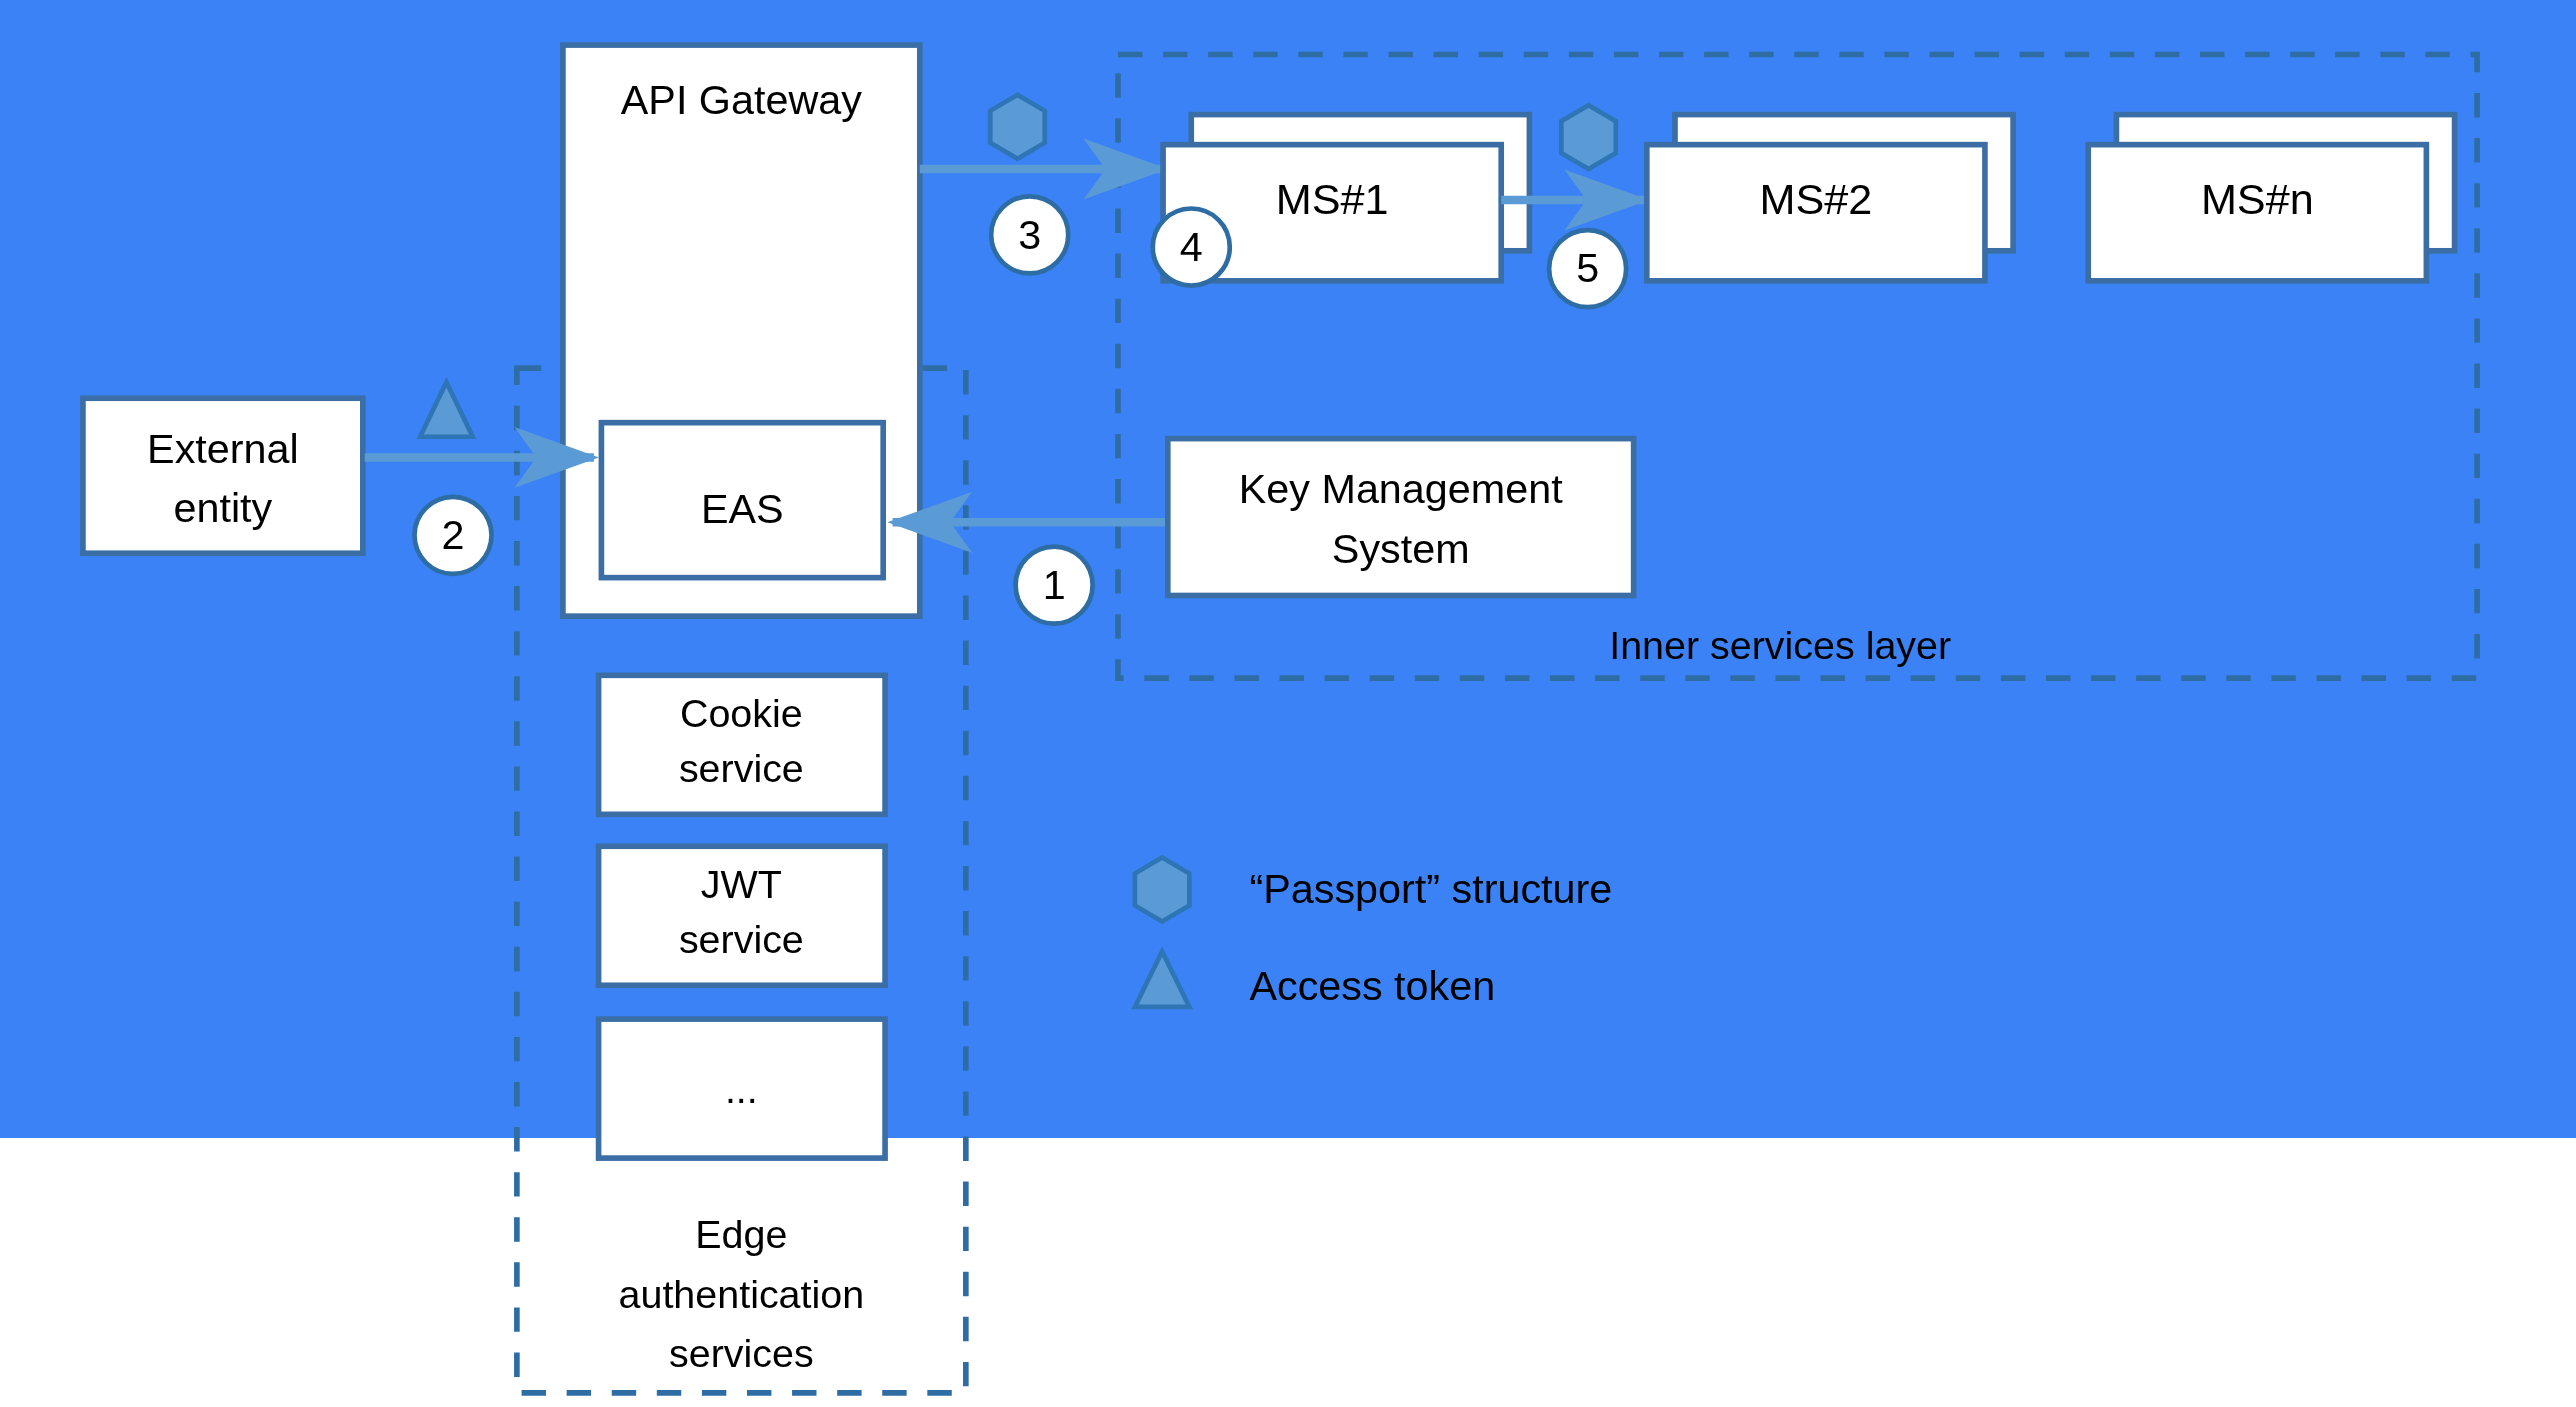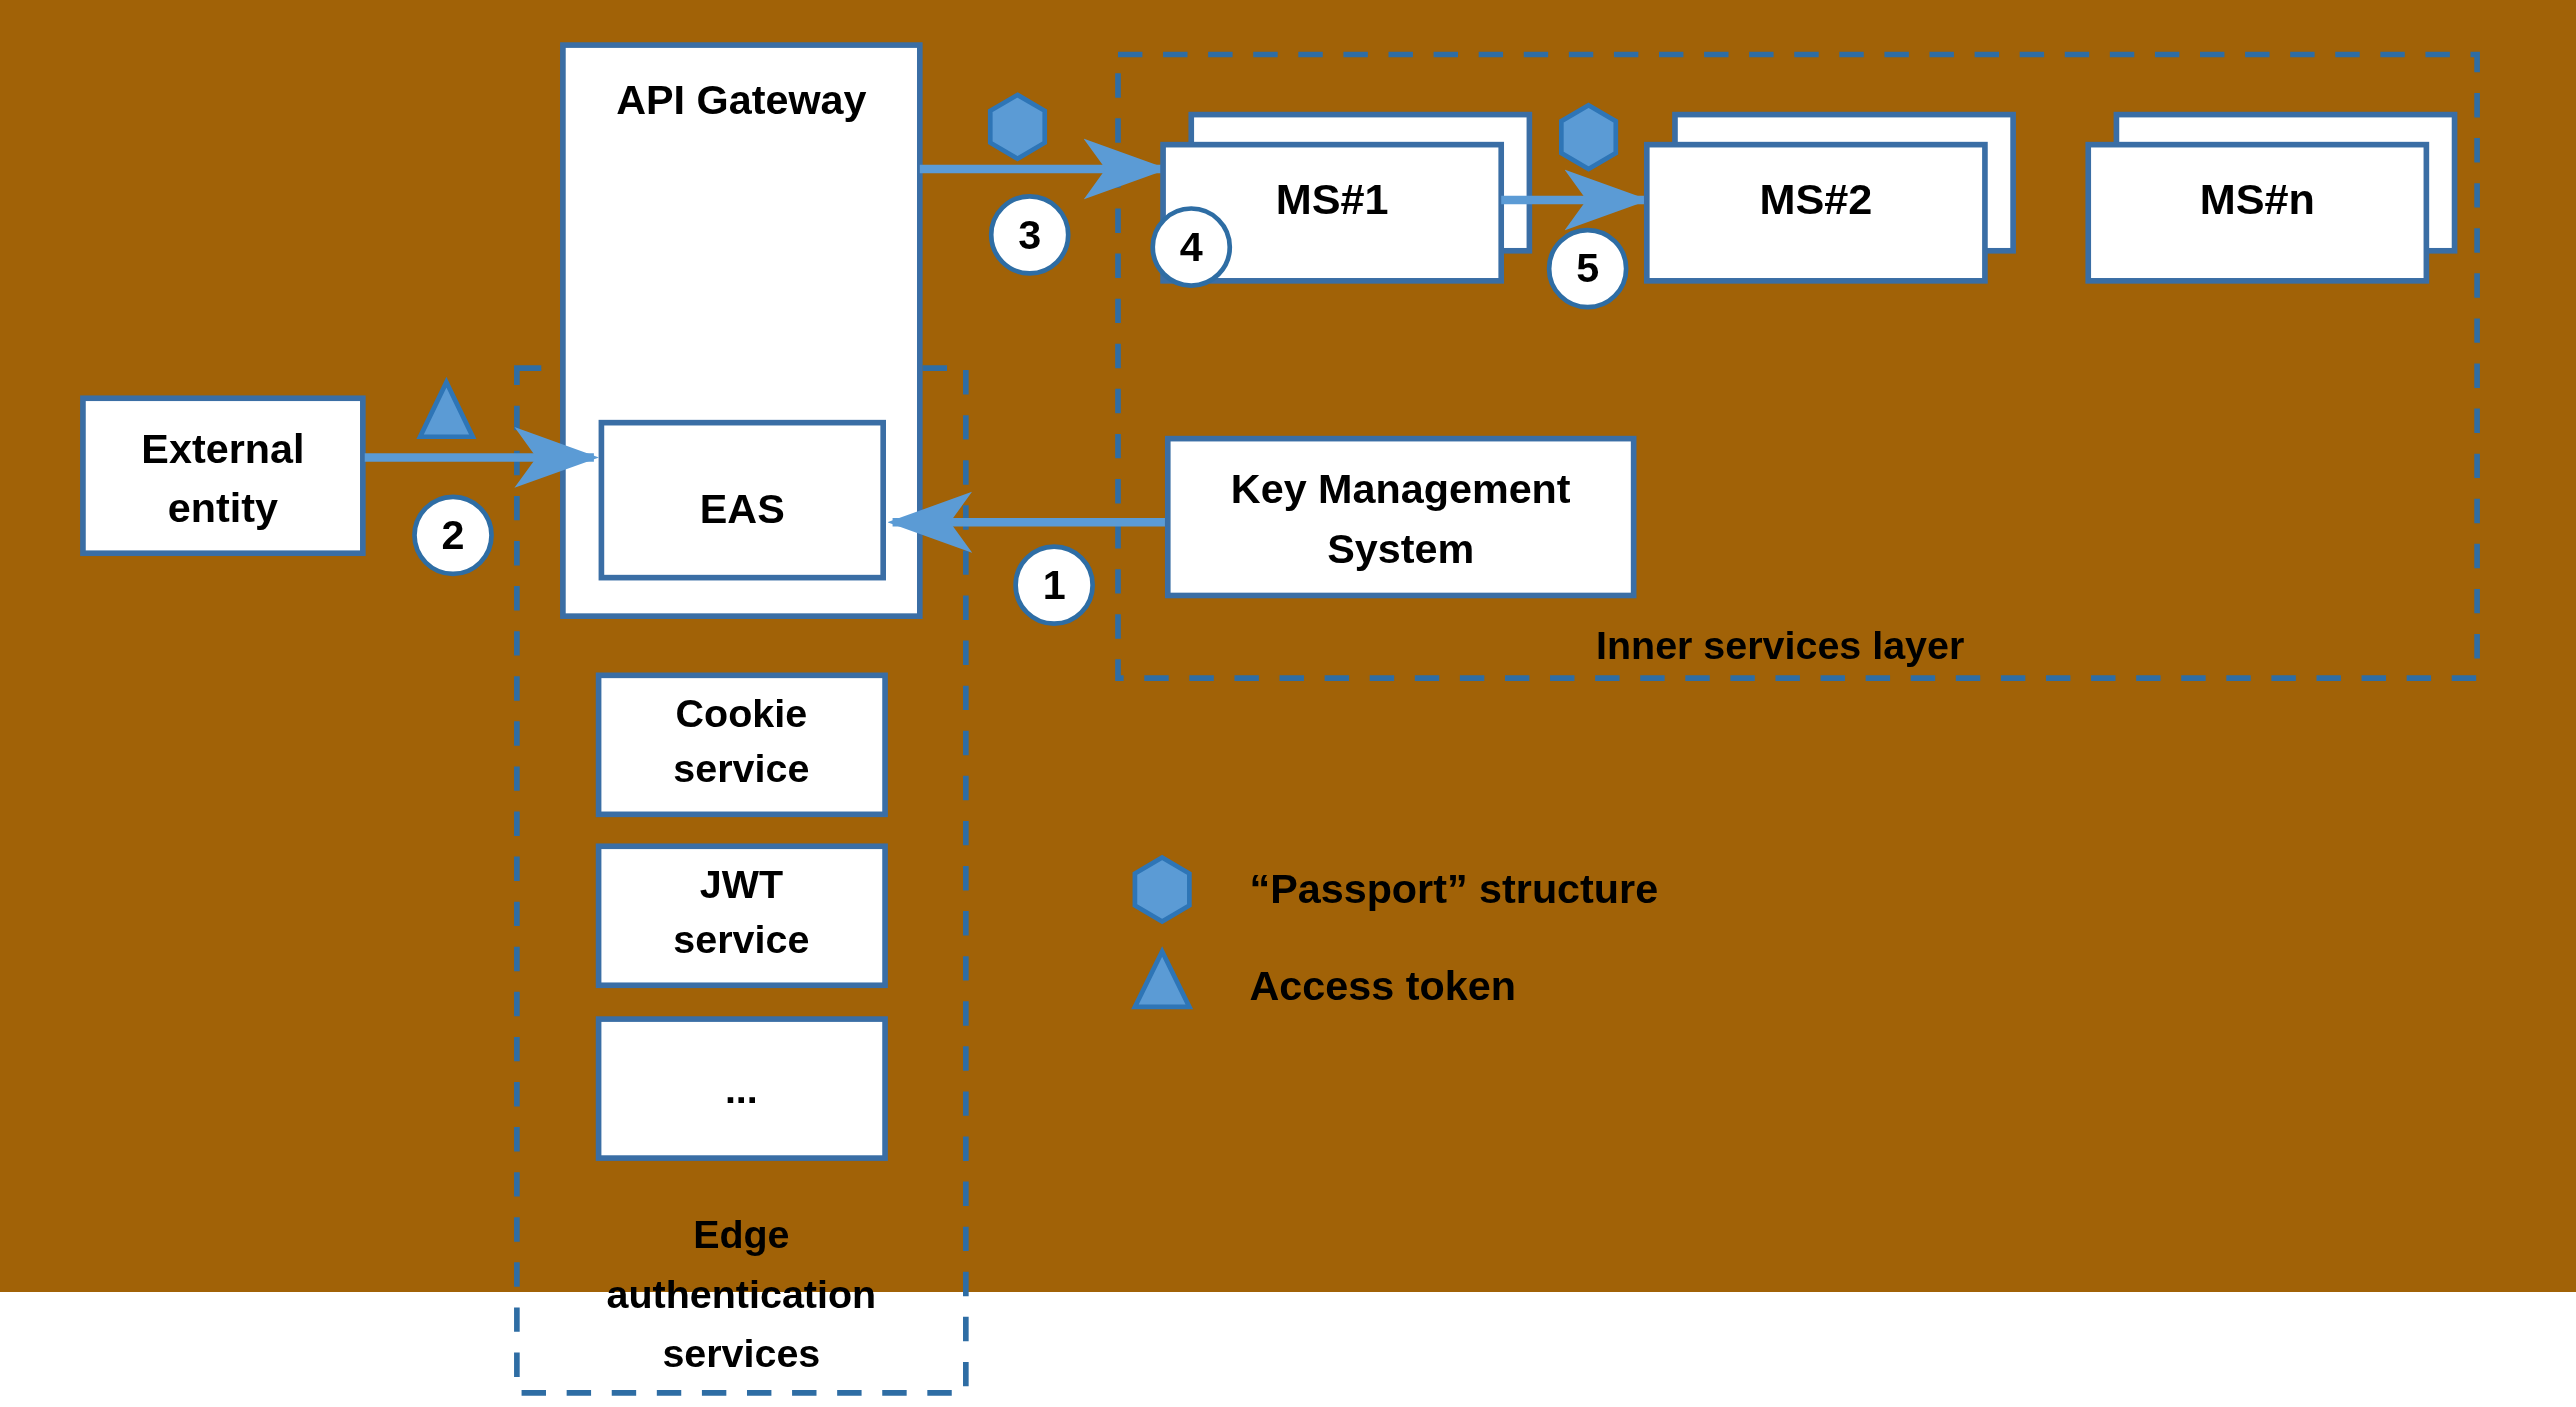--- a/index.html
+++ b/index.html
@@ -10,23 +10,22 @@
   }
   body {
     width: 2576px;
     height: 1407px;
     overflow: hidden;
     font-family: "Liberation Sans", sans-serif;
   }
   #diagram-root {
     position: relative;
     width: 2576px;
-    height: 1292px;
-    background: #a16207;
-    font-weight: bold;
+    height: 1138px;
+    background: #3b82f6;
   }
   svg#diagram-svg {
     position: absolute;
     left: 0;
     top: 0;
     width: 2576px;
     height: 1407px;
     display: block;
   }
   .node-label {

